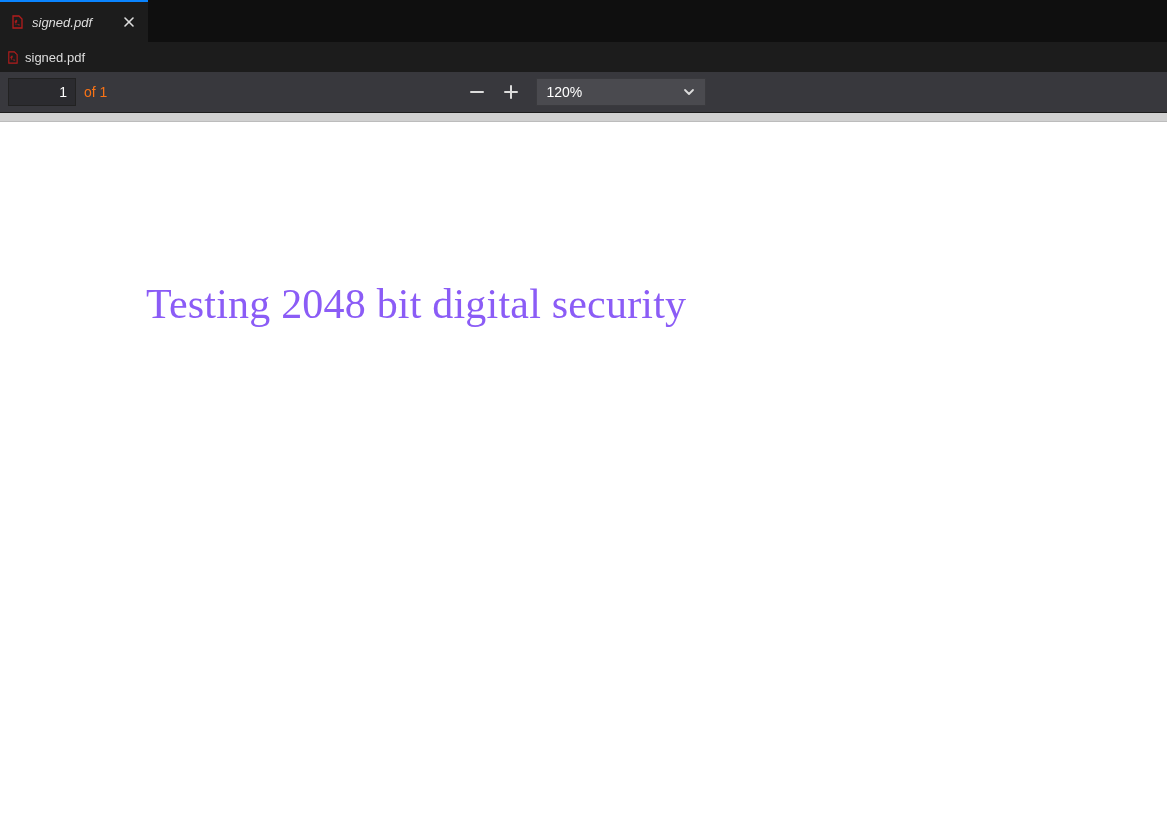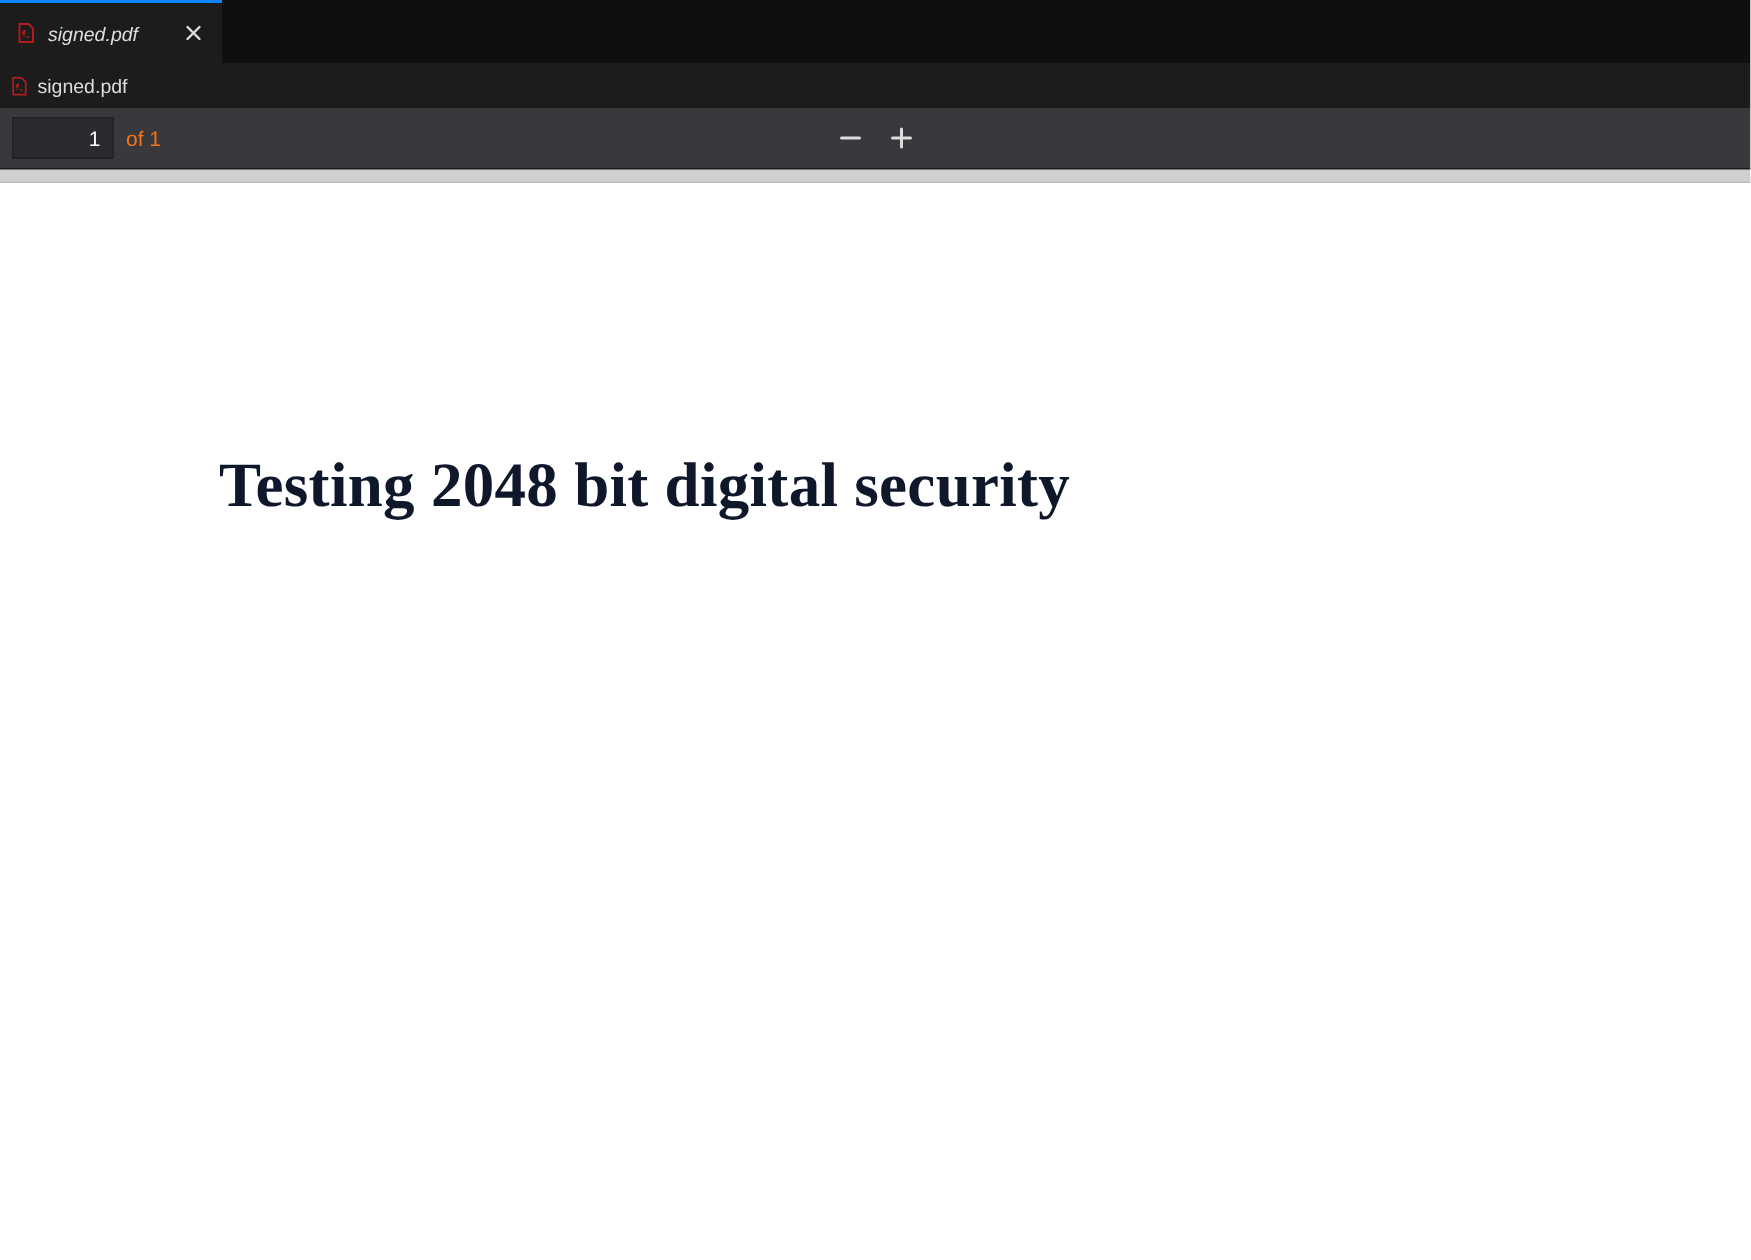--- a/index.html
+++ b/index.html
@@ -170,25 +170,24 @@
       height: calc(840px - 42px - 30px - 40px - 10px);
       background: #ffffff;
       position: relative;
     }
 
     .doc-heading {
       position: absolute;
       left: 146px;
       top: 158px;
       font-family: "Times New Roman", Times, serif;
-      font-weight: 700;
+      font-weight: 400;
       font-size: 42px;
-      color: #0f172a;
+      color: #8b5cf6;
       letter-spacing: 0.2px;
-      margin-top: 20px;
     }
   </style>
 </head>
 <body>
 
 <div class="tab-bar">
   <div class="tab">
     <span class="pdf-app-icon">
       <svg width="14" height="14" viewBox="0 0 14 14">
         <path d="M3 1 L9 1 L12 4 L12 13 L3 13 Z" fill="none" stroke="#b31c1c" stroke-width="1.3"></path>
@@ -226,20 +225,28 @@
       <svg width="18" height="18" viewBox="0 0 18 18">
         <line x1="3" y1="9" x2="15" y2="9" stroke="#dcdcdc" stroke-width="2" stroke-linecap="round"></line>
       </svg>
     </div>
     <div class="zoom-btn">
       <svg width="18" height="18" viewBox="0 0 18 18">
         <line x1="3" y1="9" x2="15" y2="9" stroke="#dcdcdc" stroke-width="2" stroke-linecap="round"></line>
         <line x1="9" y1="3" x2="9" y2="15" stroke="#dcdcdc" stroke-width="2" stroke-linecap="round"></line>
       </svg>
     </div>
+    <div class="zoom-select">
+      <span>120%</span>
+      <span class="chev">
+        <svg width="12" height="12" viewBox="0 0 12 12">
+          <path d="M2 4 L6 8 L10 4" fill="none" stroke="#dcdcdc" stroke-width="1.8" stroke-linecap="round" stroke-linejoin="round"></path>
+        </svg>
+      </span>
+    </div>
   </div>
 </div>
 
 <div class="separator"></div>
 
 <div class="doc-area">
   <div class="doc-heading">Testing 2048 bit digital security</div>
 </div>
 
 </body></html>

